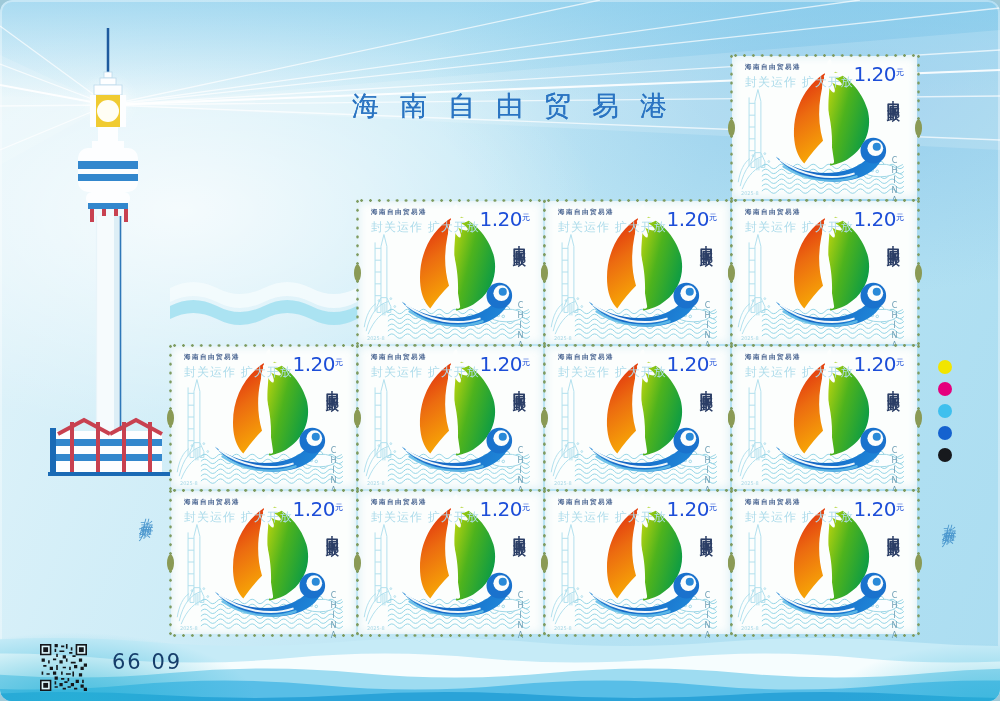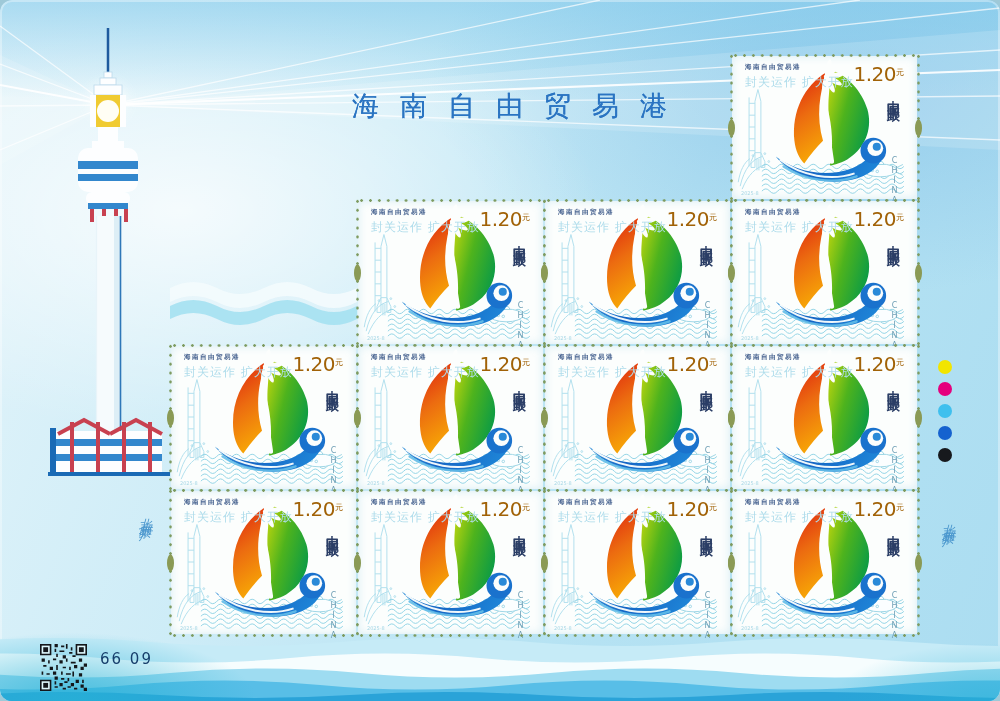--- a/index.html
+++ b/index.html
@@ -24,28 +24,28 @@
   .title{position:absolute;left:352px;top:88px;font-size:27px;letter-spacing:21px;white-space:nowrap;
     color:#2a74c2;text-shadow:0 0 .6px #2a74c2;}
   .imprint{position:absolute;writing-mode:vertical-rl;text-orientation:upright;
     font-family:"DejaVu Serif","Liberation Serif",serif;font-style:italic;
     font-size:12.5px;letter-spacing:3px;color:#4392cb;opacity:.92}
   .imprint-l{left:136px;top:508px}
   .imprint-r{left:939px;top:514px}
   .cdots{position:absolute;left:938px;top:360px}
   .cdot{width:14px;height:14px;border-radius:50%;margin-bottom:8px}
   .qr{position:absolute;left:40px;top:644px;width:47px;height:47px}
-  .serial{position:absolute;left:100px;top:650px;font-size:15px;letter-spacing:2px;color:#163e6b}
+  .serial{position:absolute;left:112px;top:650px;font-size:21px;letter-spacing:2px;color:#163e6b}
   
   .stamp{position:absolute;width:187px;height:145px}
   .stamp-paper{position:absolute;inset:1px;background:#fcfefd;box-shadow:inset 0 0 10px rgba(170,215,235,.45)}
   .s-art{position:absolute;inset:0;width:100%;height:100%}
   .s-name{position:absolute;left:13px;top:7px;font-size:6.5px;letter-spacing:1.5px;color:#44608e;font-weight:bold}
   .s-slogan{position:absolute;left:13px;top:18px;font-size:12px;letter-spacing:1px;color:#aedceb}
-  .s-denom{position:absolute;right:13px;top:6px;color:#a16207}
+  .s-denom{position:absolute;right:13px;top:6px;color:#1d4ed8}
   .d-num{font-size:20px;letter-spacing:-.5px}
   .d-unit{font-size:8px;vertical-align:super}
   .s-post{position:absolute;right:15px;top:34px;writing-mode:vertical-rl;text-orientation:upright;
     font-size:13px;font-weight:bold;letter-spacing:3px;color:#2b3e66}
   .s-china{position:absolute;right:18px;top:100px;writing-mode:vertical-rl;text-orientation:upright;
     font-size:8px;letter-spacing:1px;color:#6f9fb5}
   .s-issue{position:absolute;left:9px;bottom:3px;font-size:5px;color:#a8d8e6}
   
   .perf{position:absolute;pointer-events:none;
     background-image:radial-gradient(circle,#7e9b60 1px,rgba(0,0,0,0) 1.6px)}

